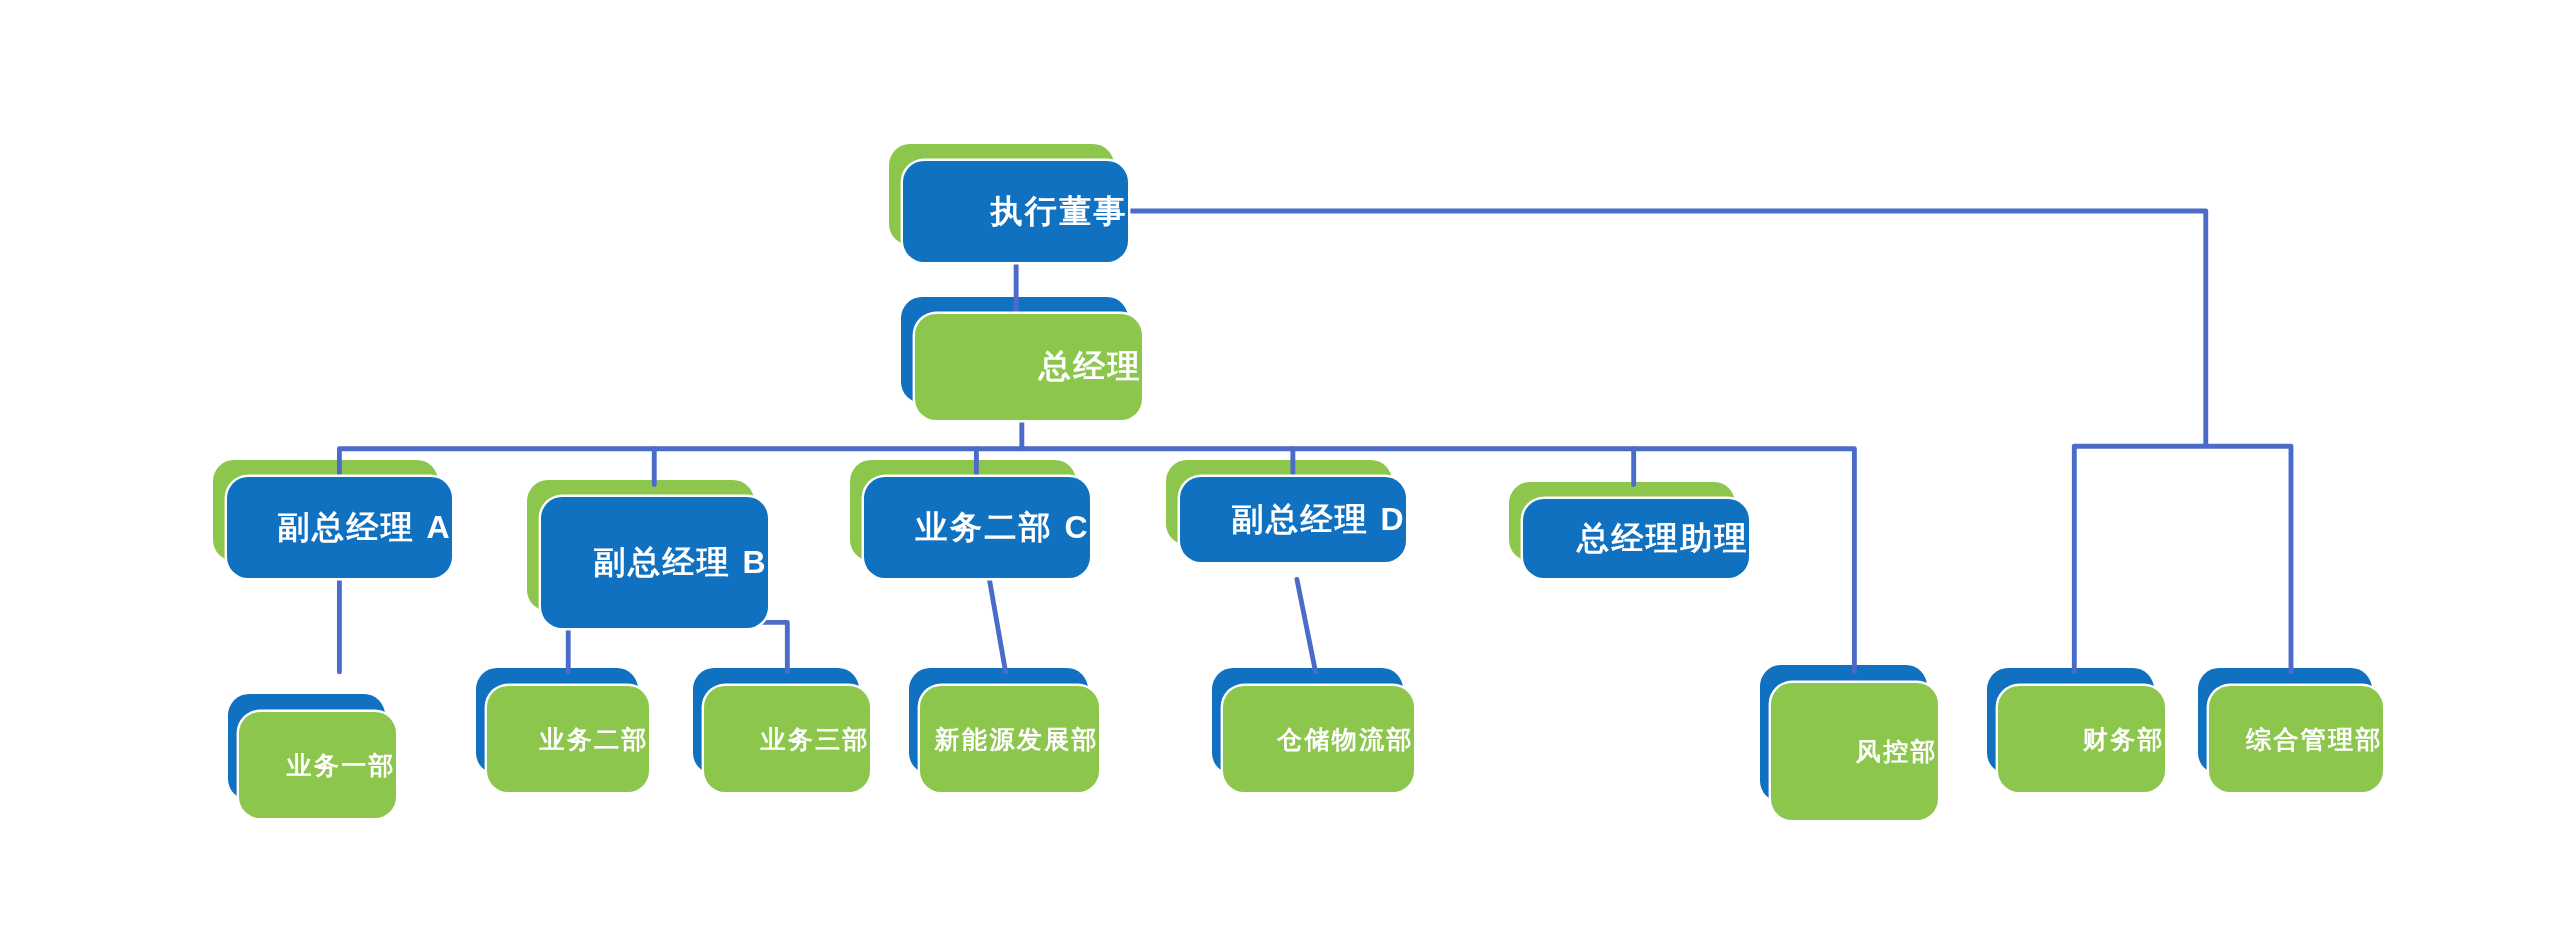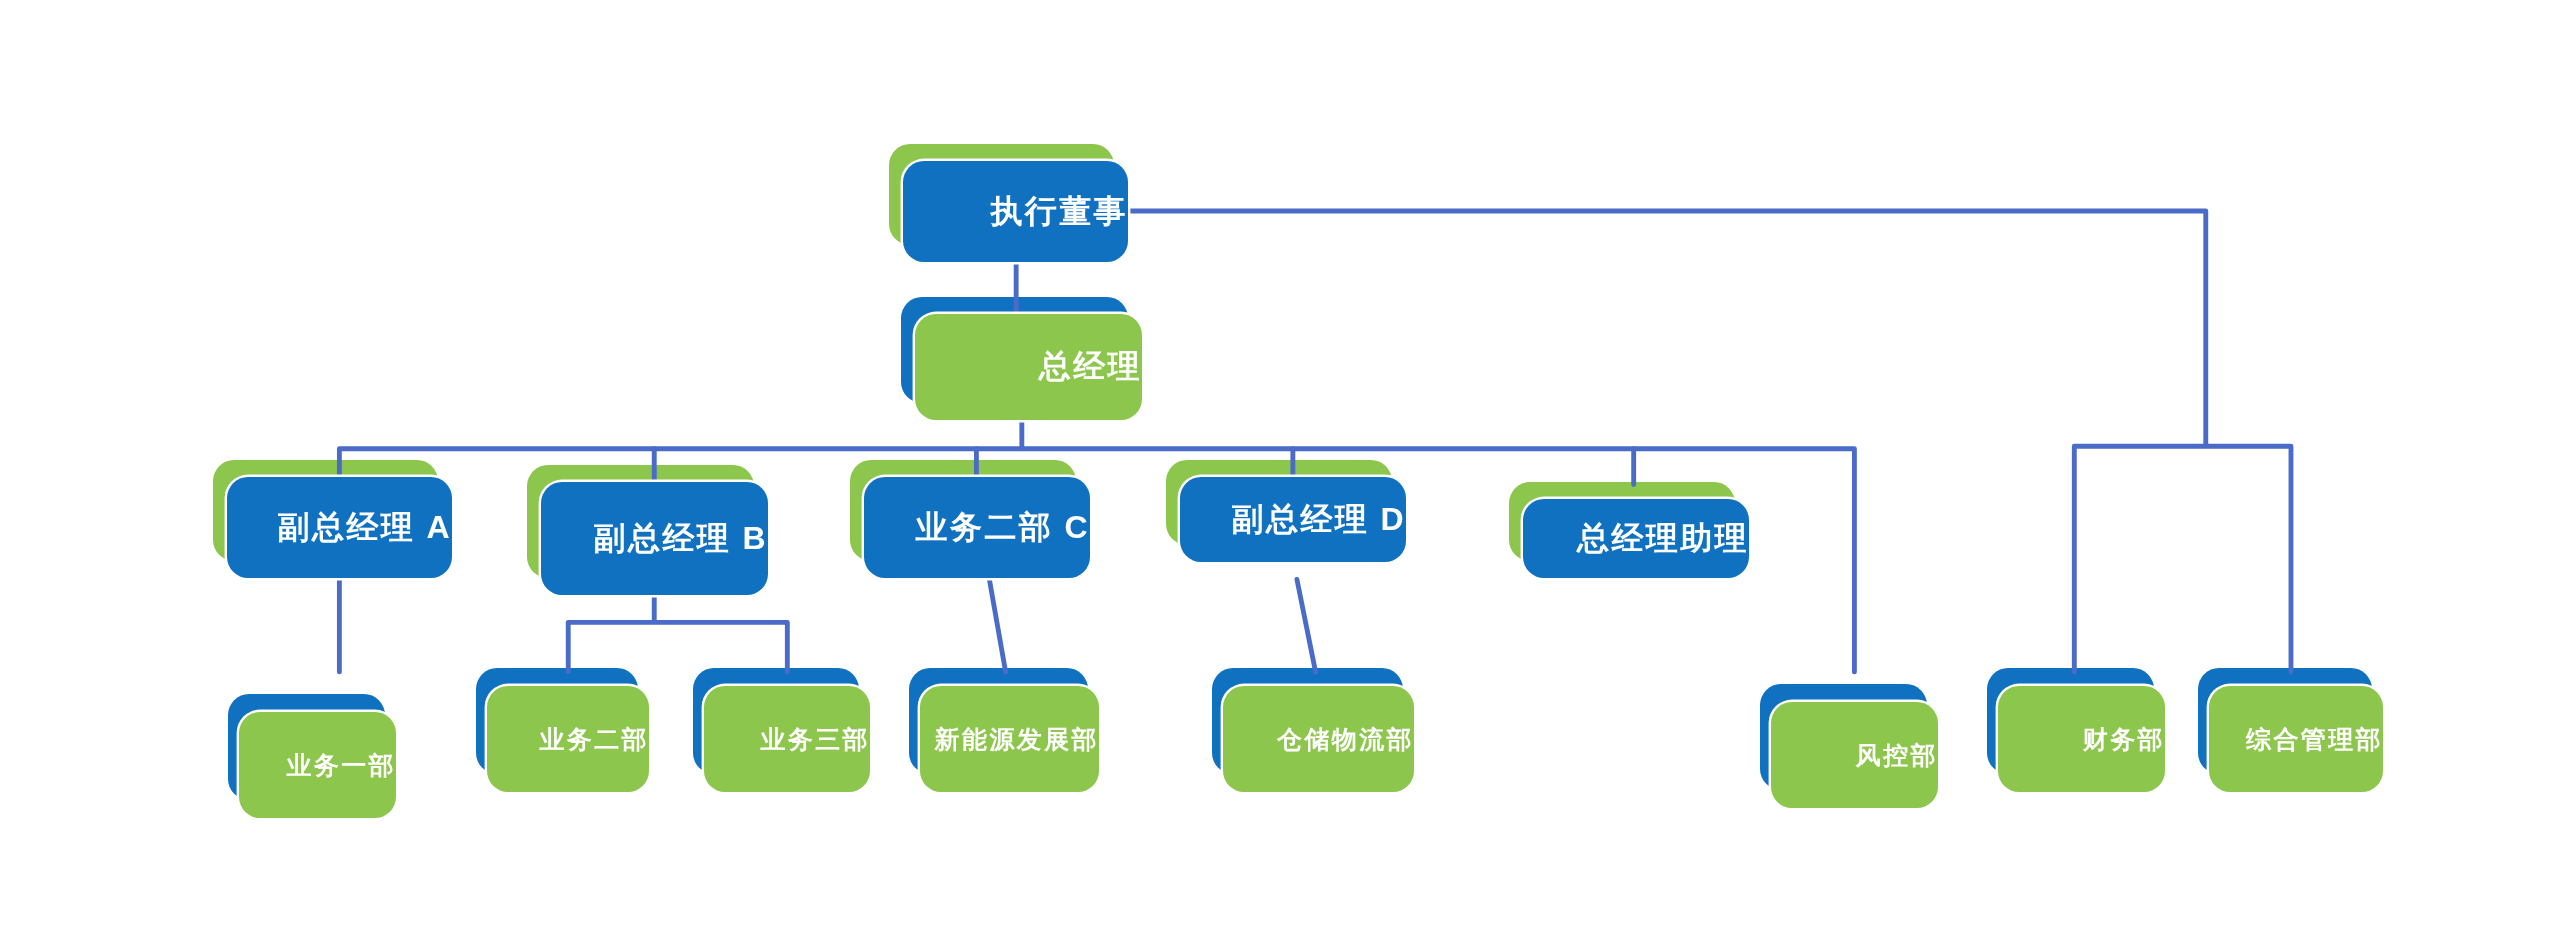--- a/index.html
+++ b/index.html
@@ -86,21 +86,21 @@
     </div>
   </div>
 
   <div class="node style-blue" style="left:227px;top:477px;width:225px;height:101px">
     <div class="shadow"></div>
     <div class="card">
       <span>副总经理 A</span>
     </div>
   </div>
 
-  <div class="node style-blue" style="left:541px;top:482px;width:227px;height:113px">
+  <div class="node style-blue" style="left:541px;top:497px;width:227px;height:131px">
     <div class="shadow"></div>
     <div class="card">
       <span>副总经理 B</span>
     </div>
   </div>
 
   <div class="node style-blue" style="left:864px;top:477px;width:226px;height:101px">
     <div class="shadow"></div>
     <div class="card">
       <span>业务二部 C</span>
@@ -149,21 +149,21 @@
     </div>
   </div>
 
   <div class="node style-green lv4" style="left:1223px;top:686px;width:191px;height:106px">
     <div class="shadow"></div>
     <div class="card">
       <span>仓储物流部</span>
     </div>
   </div>
 
-  <div class="node style-green lv4" style="left:1771px;top:702px;width:167px;height:106px">
+  <div class="node style-green lv4" style="left:1771px;top:683px;width:167px;height:137px">
     <div class="shadow"></div>
     <div class="card">
       <span>风控部</span>
     </div>
   </div>
 
   <div class="node style-green lv4" style="left:1998px;top:686px;width:167px;height:106px">
     <div class="shadow"></div>
     <div class="card">
       <span>财务部</span>

